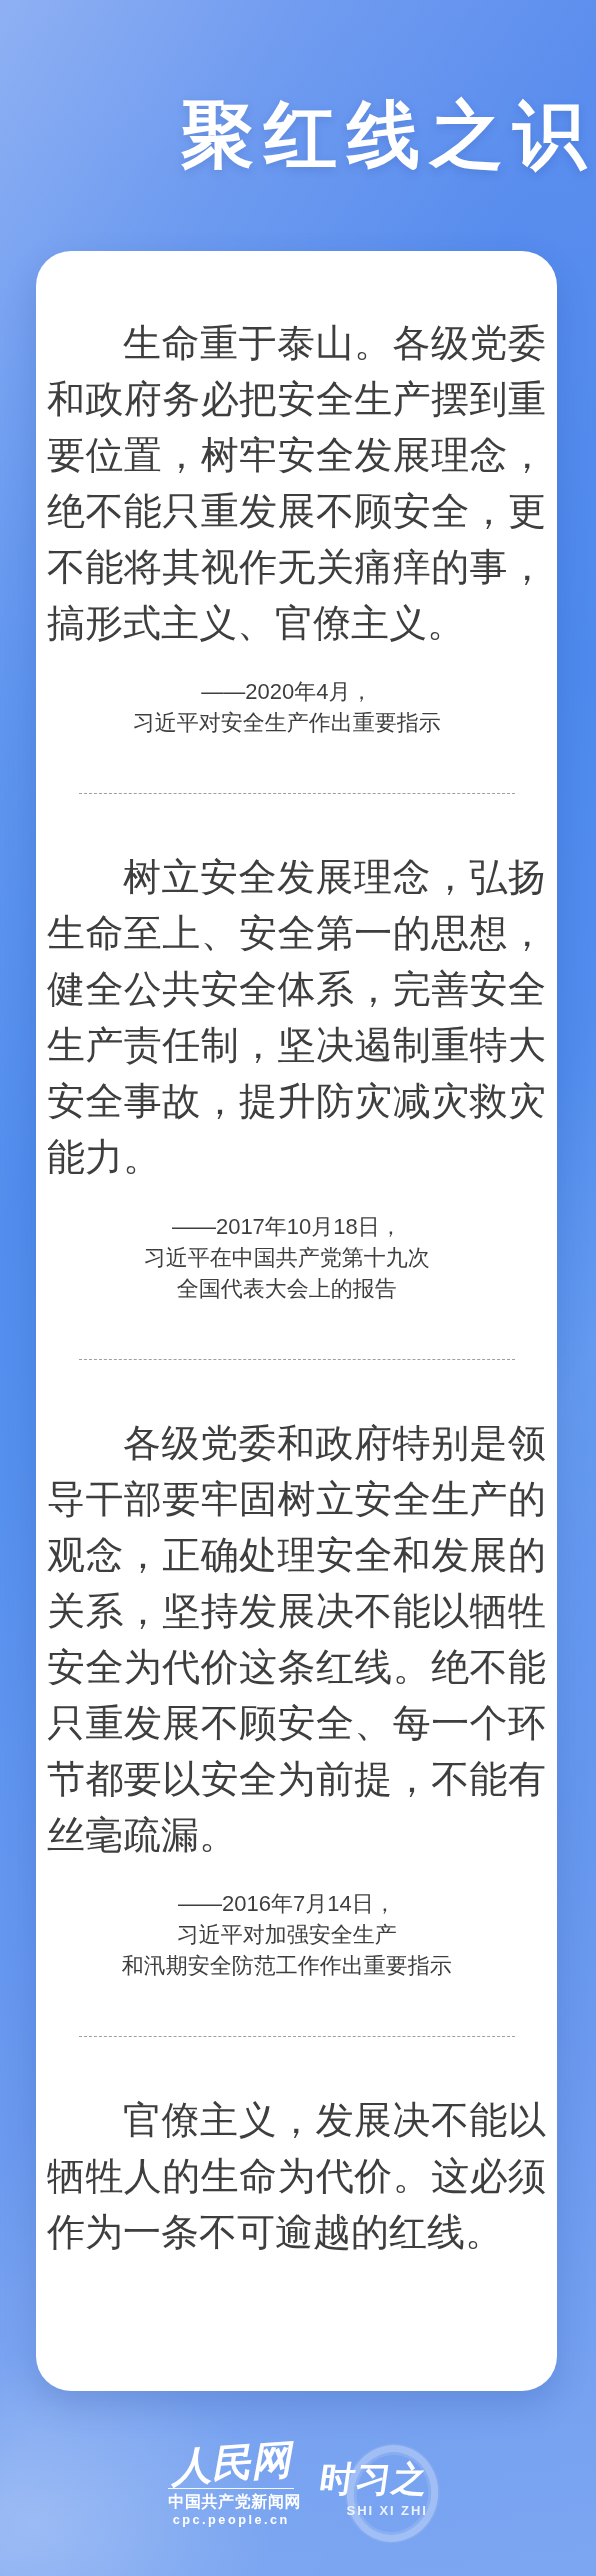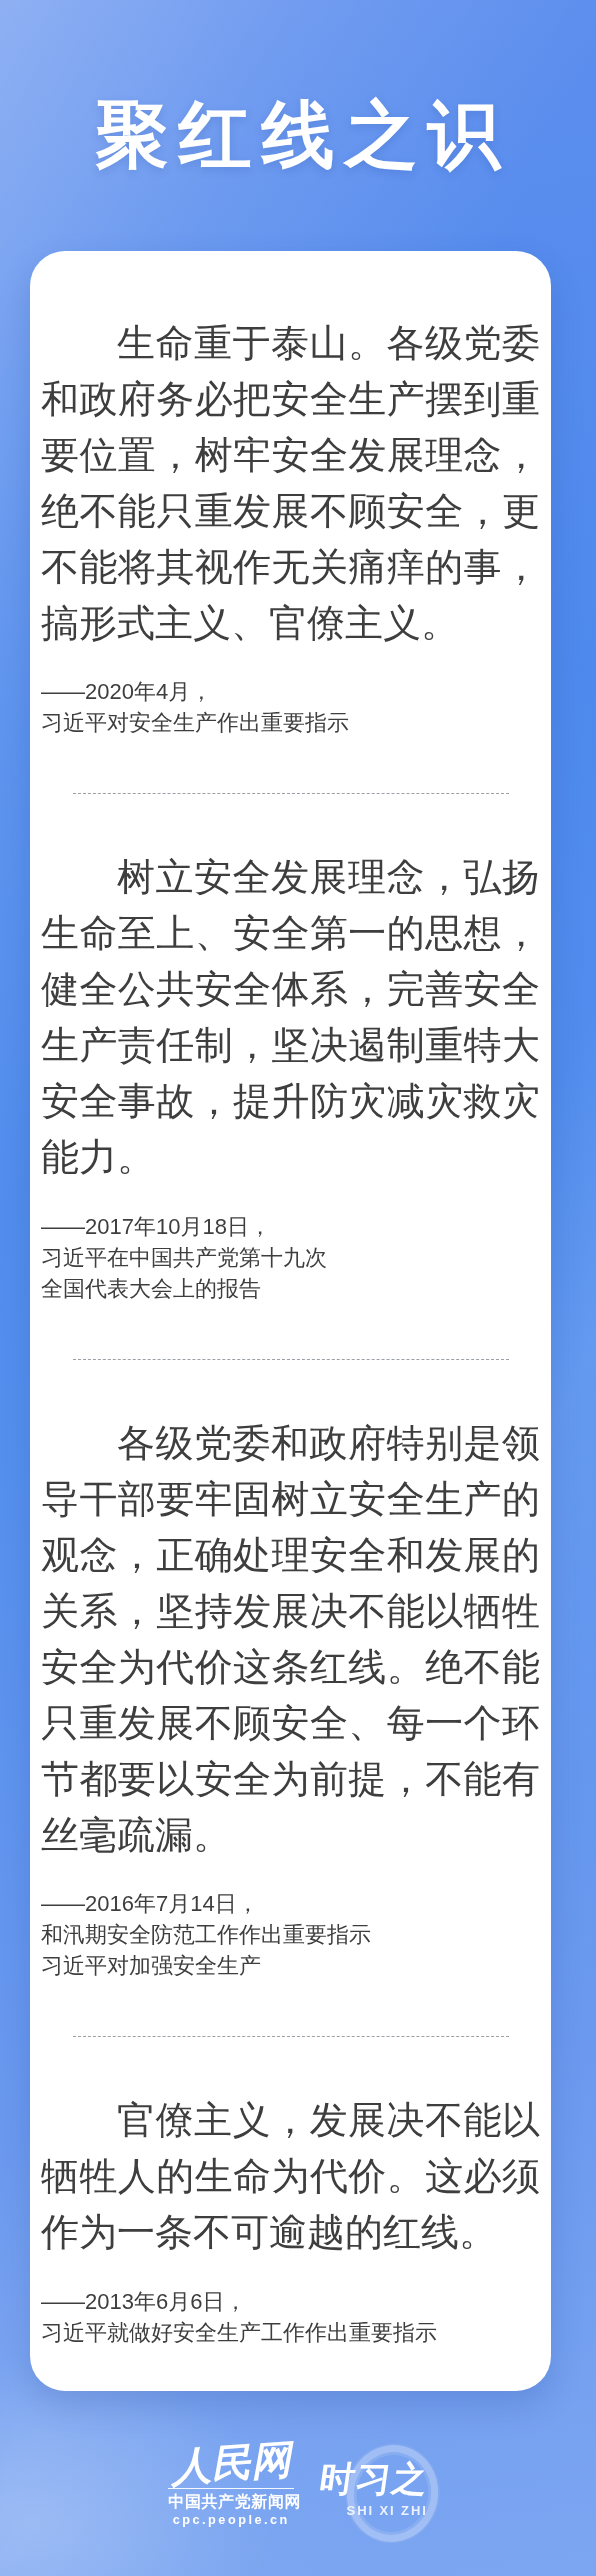--- a/index.html
+++ b/index.html
@@ -24,33 +24,33 @@
       linear-gradient(117deg, rgba(255,255,255,0) 58%, rgba(255,255,255,.09) 67%, rgba(255,255,255,.02) 78%, rgba(255,255,255,0) 88%),
       radial-gradient(342px 237px at 6% 98%, rgba(255,255,255,.20), rgba(255,255,255,0) 70%);
   }
 
   .title {
     position: absolute;
     top: 97px; left: 0; width: 100%;
     margin: 0;
     box-sizing: border-box;
     padding-left: 10px;               
-    text-align: center;
+    text-align: right;
     font-family: "Liberation Serif", "DejaVu Serif", serif;
     font-weight: bold;
     font-size: 73px;
     line-height: 78px;
     letter-spacing: 10px;
     color: var(--title-white, #ffffff);
     text-shadow: 0 3.3px 8.8px rgba(30, 62, 145, .18);
   }
 
   .card {
     position: absolute;
-    left: 30px; top: 251px;
+    left: 36px; top: 251px;
     width: 521px; height: 2140px;
     box-sizing: border-box;
     padding: 64px 11px 91px;
     overflow: hidden;
     background: var(--card-white, #ffffff);
     border-radius: 35px;
     box-shadow: 0 14.4px 33px rgba(25, 61, 145, .20);
   }
 
   .quote-text {
@@ -60,21 +60,21 @@
     color: var(--text-dark, #3e3e3e);
     text-align: justify;
     text-indent: 2em;
   }
 
   .attribution {
     margin-top: 25.4px;
     padding-right: 19.3px;
     font-size: 22px;
     line-height: 31px;
-    text-align: left;
+    text-align: center;
     color: var(--text-dark, #3e3e3e);
   }
 
   .divider {
     height: 0;
     border: none;
     border-top: 1.1px dashed var(--divider-gray, #9aa0a5);
     margin: 55px 31.5px;
   }
 
@@ -174,31 +174,27 @@
             <div>——2017年10月18日，</div>
             <div>习近平在中国共产党第十九次</div>
             <div>全国代表大会上的报告</div>
           </div>
         </div>
         <div class="divider"></div>
         <div>
           <p class="quote-text">各级党委和政府特别是领导干部要牢固树立安全生产的观念，正确处理安全和发展的关系，坚持发展决不能以牺牲安全为代价这条红线。绝不能只重发展不顾安全、每一个环节都要以安全为前提，不能有丝毫疏漏。</p>
           <div class="attribution">
             <div>——2016年7月14日，</div>
+            <div>习近平对加强安全生产</div>
             <div>和汛期安全防范工作作出重要指示</div>
-            <div>习近平对加强安全生产</div>
           </div>
         </div>
         <div class="divider"></div>
         <div>
           <p class="quote-text">官僚主义，发展决不能以牺牲人的生命为代价。这必须作为一条不可逾越的红线。</p>
-          <div class="attribution">
-            <div>——2013年6月6日，</div>
-            <div>习近平就做好安全生产工作作出重要指示</div>
-          </div>
         </div>
       </div>
   </div>
 
   <div class="footer">
 
     <div class="people">
       <div class="people-script">人民网</div>
       <div class="people-underline"></div>
       <div class="people-site">中国共产党新闻网</div>

